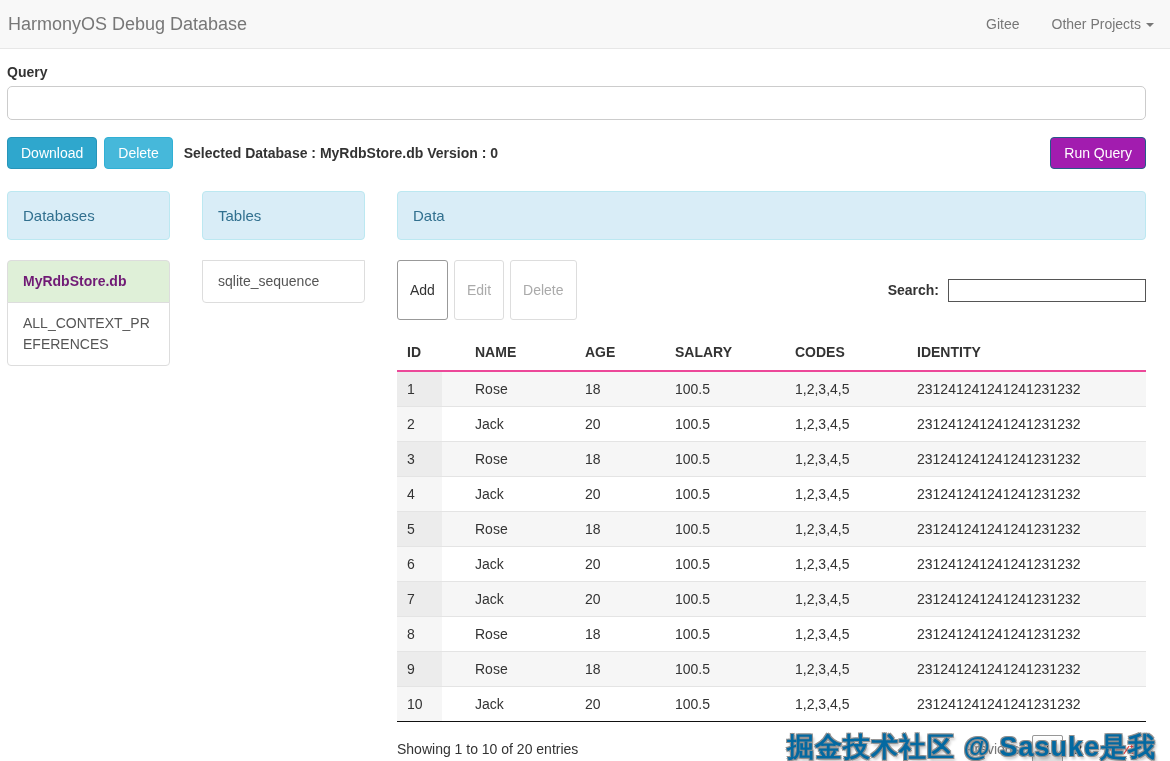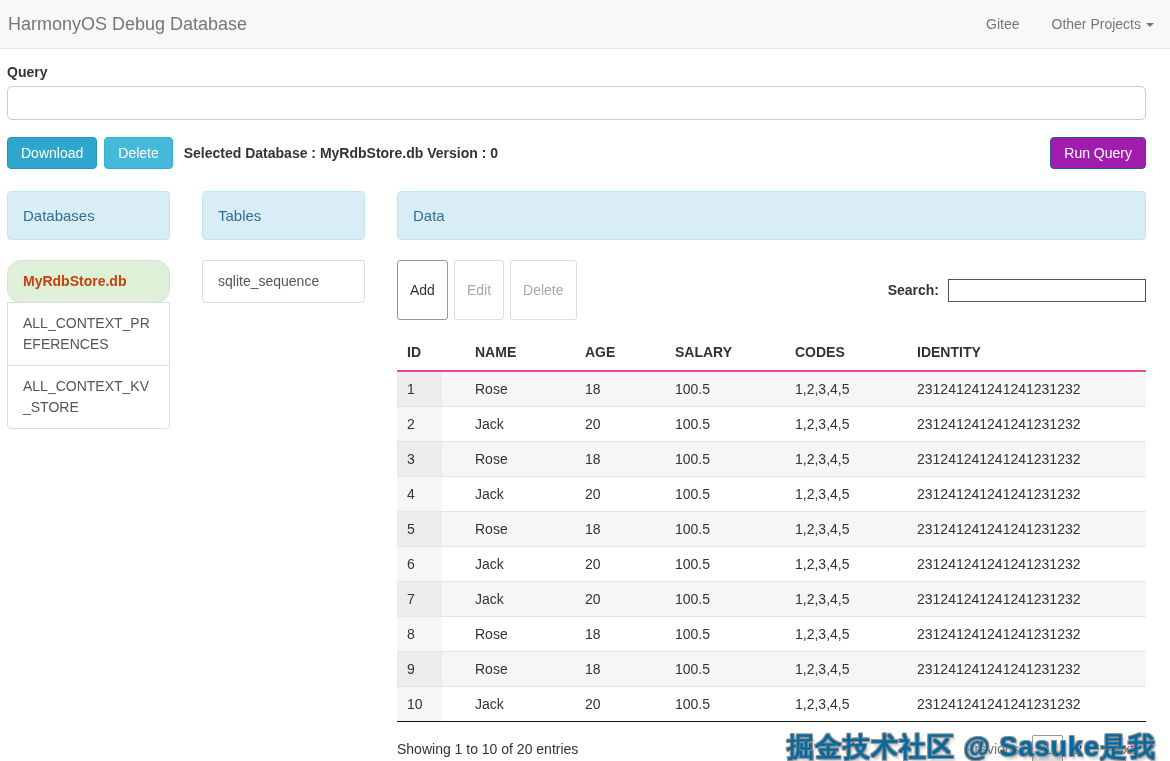--- a/index.html
+++ b/index.html
@@ -47,21 +47,21 @@
     color:#31708f; padding:15px 15px; font-size:15px;
   }
   .list-group { margin-top:20px; }
   .list-item {
     border:1px solid #ddd; background:#fff; color:#555;
     padding:10px 15px; margin-top:-1px; word-break:break-all;
     line-height:1.5; cursor:pointer;
   }
   .list-item:first-child { border-radius:4px 4px 0 0; margin-top:0; }
   .list-item:last-child { border-radius:0 0 4px 4px; }
-  .list-item.active { background:#dff0d8; color:#c2410c; font-weight:bold;border-radius:14px; }
+  .list-item.active { background:#dff0d8; color:#701a75; font-weight:bold; }
   
   .toolbar { display:flex; align-items:center; margin-top:20px; }
   .tbtn {
     background:#fff; border:1px solid #999; border-radius:3px; color:#333;
     padding:21px 12px; margin-right:6px; font-size:14px; font-family:inherit; cursor:pointer;
   }
   .tbtn.disabled { border-color:#ddd; color:#aaa; cursor:default; }
   .search-wrap { margin-left:auto; display:flex; align-items:center; }
   .search-label { font-weight:bold; margin-right:9px; }
   .search-input { width:198px; height:23px; border:1px solid #555; border-radius:0; outline:none; padding:0 4px; }
@@ -127,21 +127,20 @@
   </div>
 
   
   <div class="columns">
 
     <div class="col-databases">
       <div class="panel-heading">Databases</div>
       <div class="list-group" id="databases-list">
           <div class="list-item active">MyRdbStore.db</div>
           <div class="list-item">ALL_CONTEXT_PREFERENCES</div>
-          <div class="list-item">ALL_CONTEXT_KV_STORE</div>
         </div>
     </div>
 
     <div class="col-tables">
       <div class="panel-heading">Tables</div>
       <div class="list-group" id="tables-list">
           <div class="list-item">sqlite_sequence</div>
         </div>
     </div>
 

